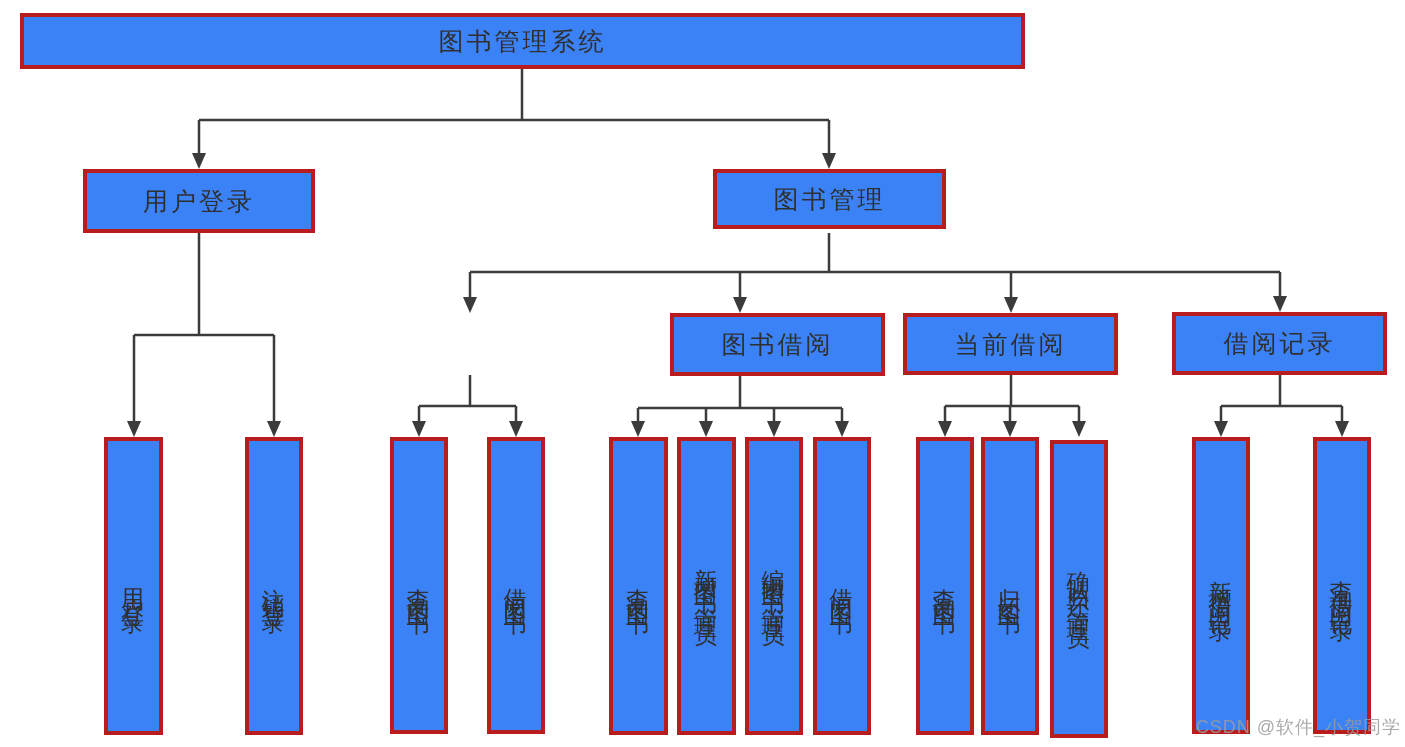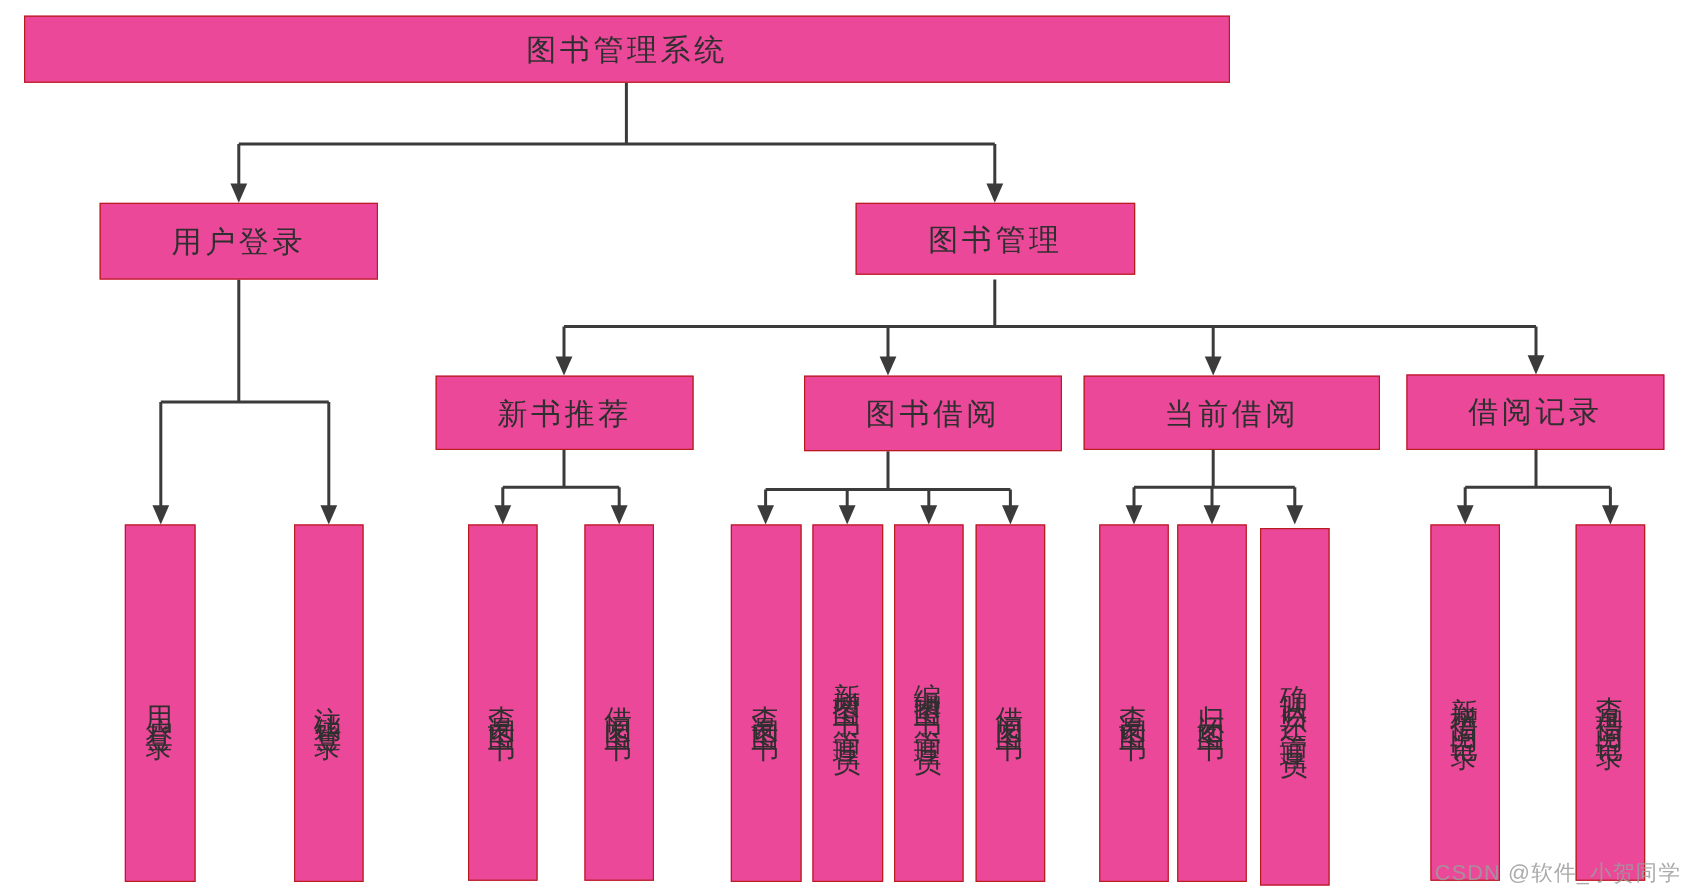--- a/index.html
+++ b/index.html
@@ -7,22 +7,22 @@
     position:relative;
     width:1405px;height:747px;
     background:#ffffff;
     font-family:"Liberation Sans","DejaVu Sans",sans-serif;
     overflow:hidden;
   }
   #connectors{position:absolute;left:0;top:0;z-index:1;}
   .node{
     position:absolute;
     box-sizing:border-box;
-    background:#ec4899;
-    border:1px solid #b91c1c;
+    background:#3b82f6;
+    border:4px solid #b91c1c;
     color:#2f2f2f;
     display:flex;
     align-items:center;
     justify-content:center;
     z-index:2;
     font-size:25px;
     letter-spacing:3px;
     white-space:nowrap;
   }
   .node.v{
@@ -84,23 +84,22 @@
     <path d="M1280 375 V406 M1221 406 H1342 M1221 406 V424 M1342 406 V424"></path>
     <polygon points="1214,421 1228,421 1221,437"></polygon>
     <polygon points="1335,421 1349,421 1342,437"></polygon>
   </svg>
 
   <div class="node" style="left:20px;top:13px;width:1005px;height:56px">图书管理系统</div>
 
   <div class="node" style="left:83px;top:169px;width:232px;height:64px">用户登录</div>
   <div class="node" style="left:713px;top:169px;width:233px;height:60px">图书管理</div>
 
-  <div class="node" style="left:363px;top:313px;width:215px;height:62px">新书推荐</div>
   <div class="node" style="left:670px;top:313px;width:215px;height:63px">图书借阅</div>
-  <div class="node" style="left:903px;top:313px;width:247px;height:62px">当前借阅</div>
+  <div class="node" style="left:903px;top:313px;width:215px;height:62px">当前借阅</div>
   <div class="node" style="left:1172px;top:312px;width:215px;height:63px">借阅记录</div>
 
   <div class="node v" style="left:104px;top:437px;width:59px;height:298px">用户登录</div>
   <div class="node v" style="left:245px;top:437px;width:58px;height:298px">注销登录</div>
 
   <div class="node v" style="left:390px;top:437px;width:58px;height:297px">查询图书</div>
   <div class="node v" style="left:487px;top:437px;width:58px;height:297px">借阅图书</div>
 
   <div class="node v" style="left:609px;top:437px;width:59px;height:298px">查询图书</div>
   <div class="node v" style="left:677px;top:437px;width:59px;height:298px">新增图书（管理员）</div>

